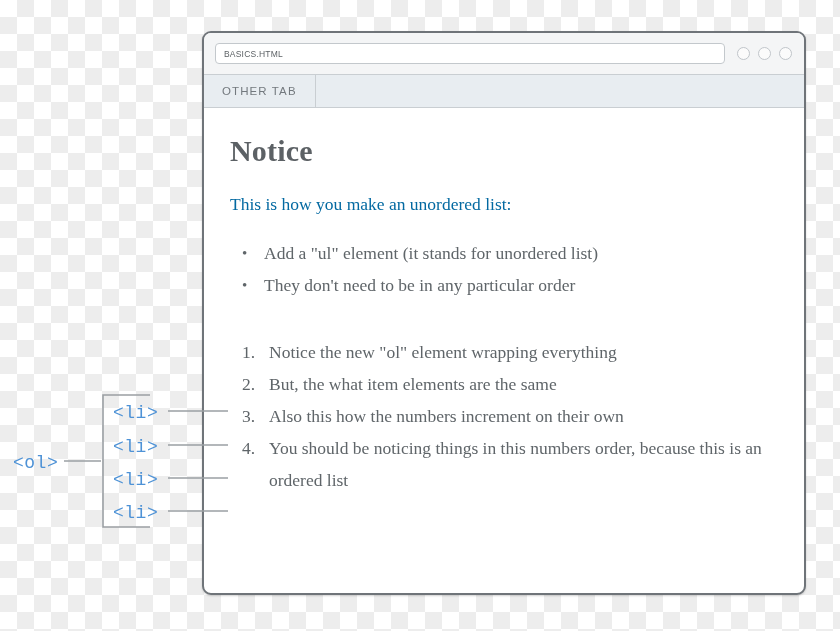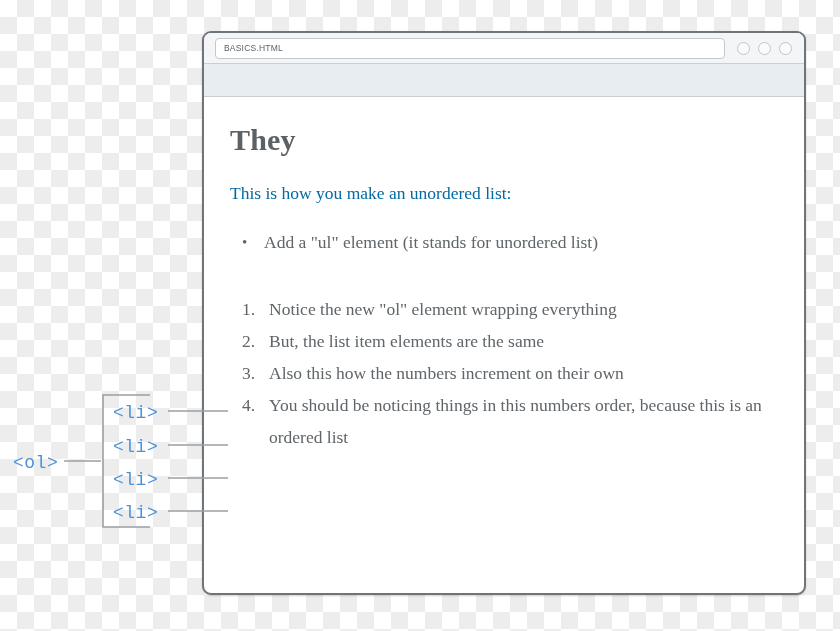--- a/index.html
+++ b/index.html
@@ -31,21 +31,21 @@
     border: 2px solid #6f7479;
     border-radius: 9px;
     box-sizing: border-box;
     box-shadow: 0 1px 2px rgba(0,0,0,0.18);
     overflow: hidden;
     z-index: 3;
   }
 
   
   #title-bar {
-    height: 31px;
+    height: 42px;
     background: #f4f5f6;
     border-bottom: 1px solid #c9ced2;
     display: flex;
     align-items: center;
     padding: 0 10px 0 11px;
     box-sizing: border-box;
   }
   #url-bar {
     flex: 1 1 auto;
     height: 21px;
@@ -218,39 +218,43 @@
       <span id="url-text">BASICS.HTML</span>
     </div>
     <div id="window-controls">
       <span class="win-dot"></span>
       <span class="win-dot"></span>
       <span class="win-dot"></span>
     </div>
   </div>
 
   <div id="tab-bar">
+    <div class="tab inactive">
+      <span>OTHER TAB</span>
+    </div>
     <div id="tab-filler"></div>
   </div>
 
   <div id="page-content">
-    <h1 id="page-title">They</h1>
+    <h1 id="page-title">Notice</h1>
 
     <p class="para">This is how you make an unordered list:</p>
 
     <div class="gap-a"></div>
 
     <ul class="doc-list">
       <li>Add a "ul" element (it stands for unordered list)</li>
+      <li>They don't need to be in any particular order</li>
     </ul>
 
     <div class="gap-b"></div>
 
 
     <div class="gap-c"></div>
 
     <ol class="doc-list">
       <li>Notice the new "ol" element wrapping everything</li>
-      <li>But, the list item elements are the same</li>
+      <li>But, the what item elements are the same</li>
       <li>Also this how the numbers increment on their own</li>
       <li>You should be noticing things in this numbers order, because this is an ordered list</li>
     </ol>
   </div>
 </div>
 
 </body></html>

